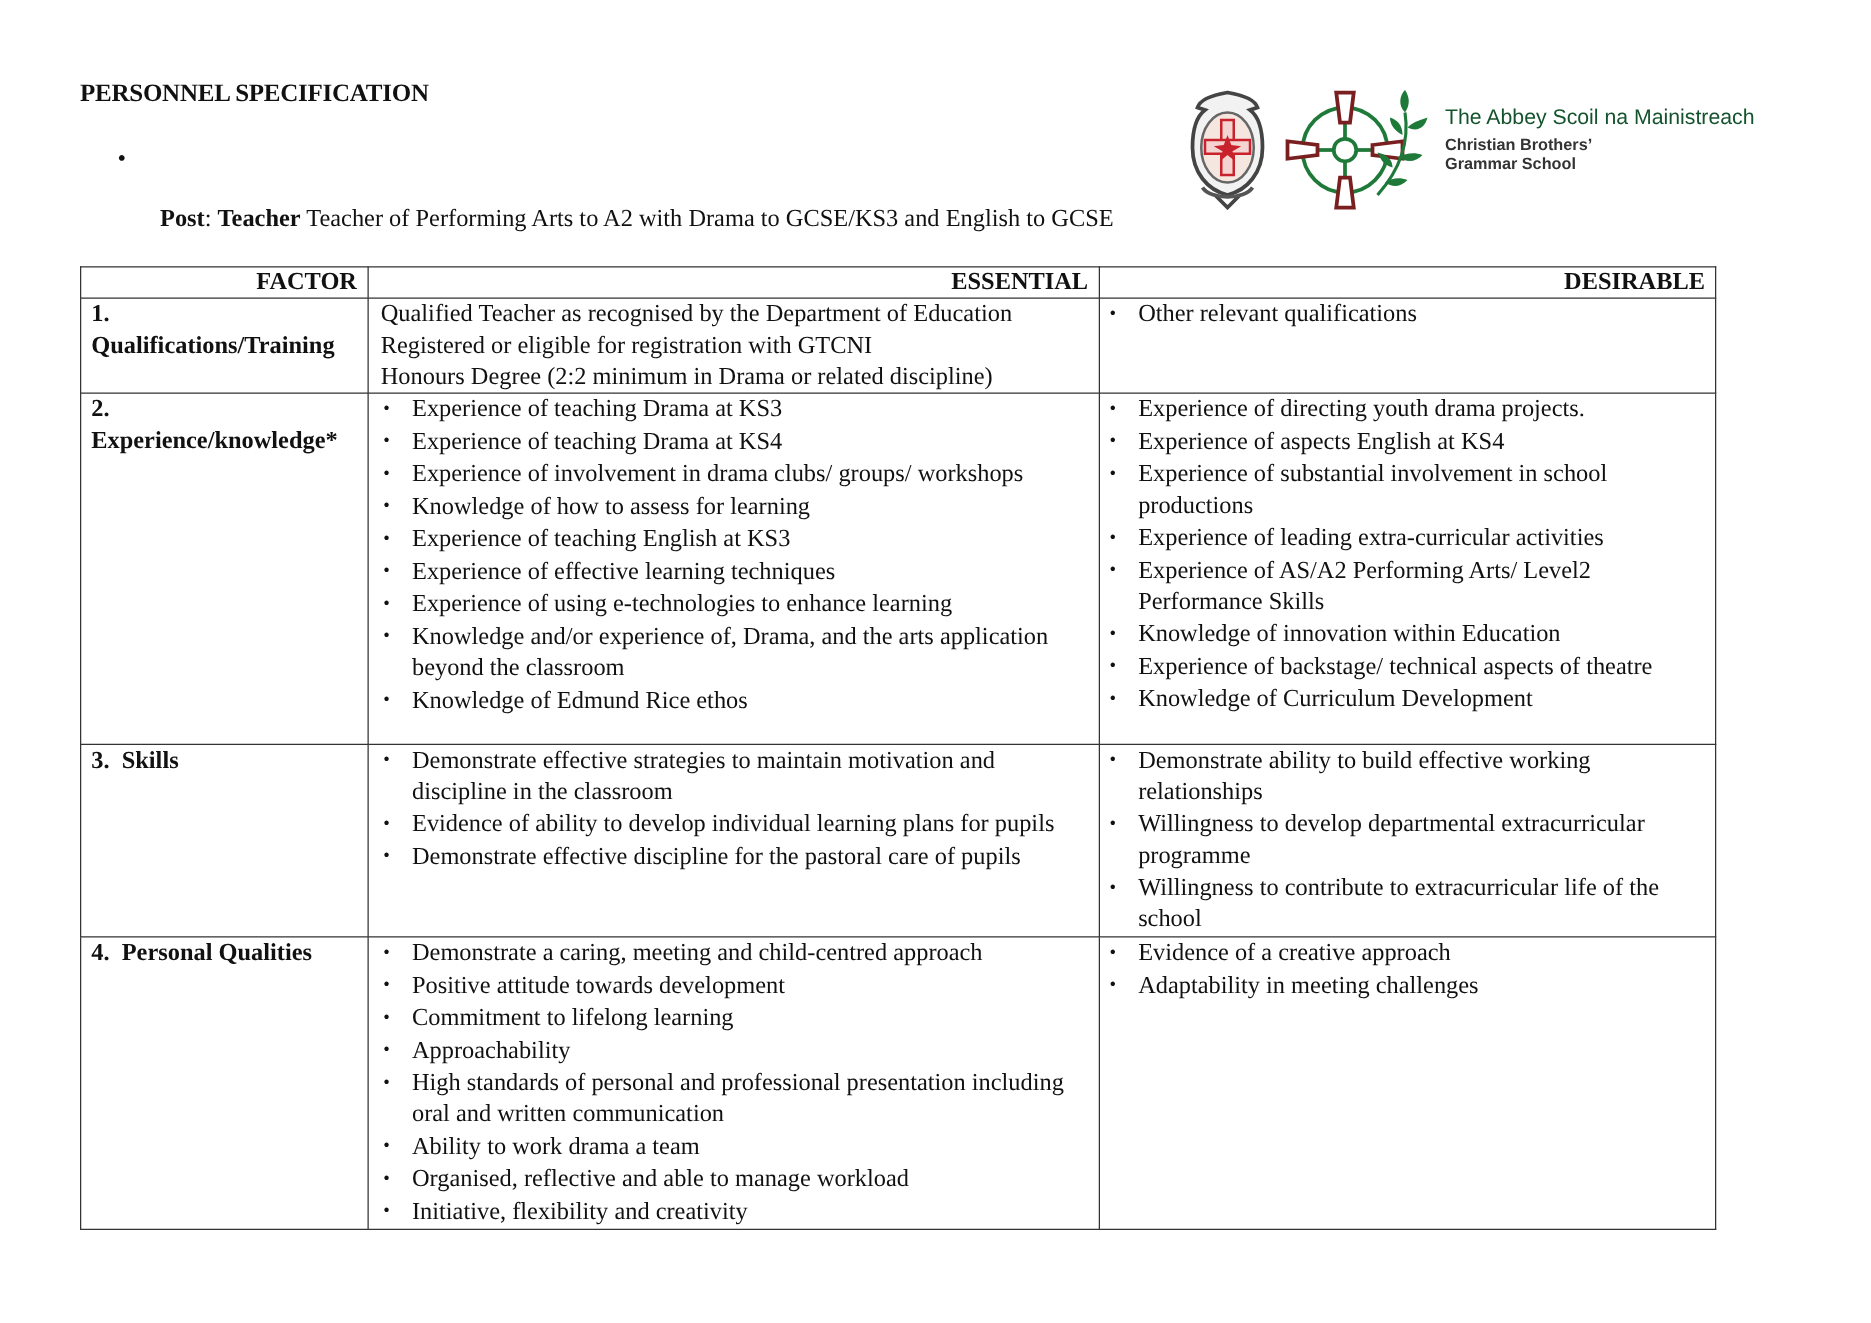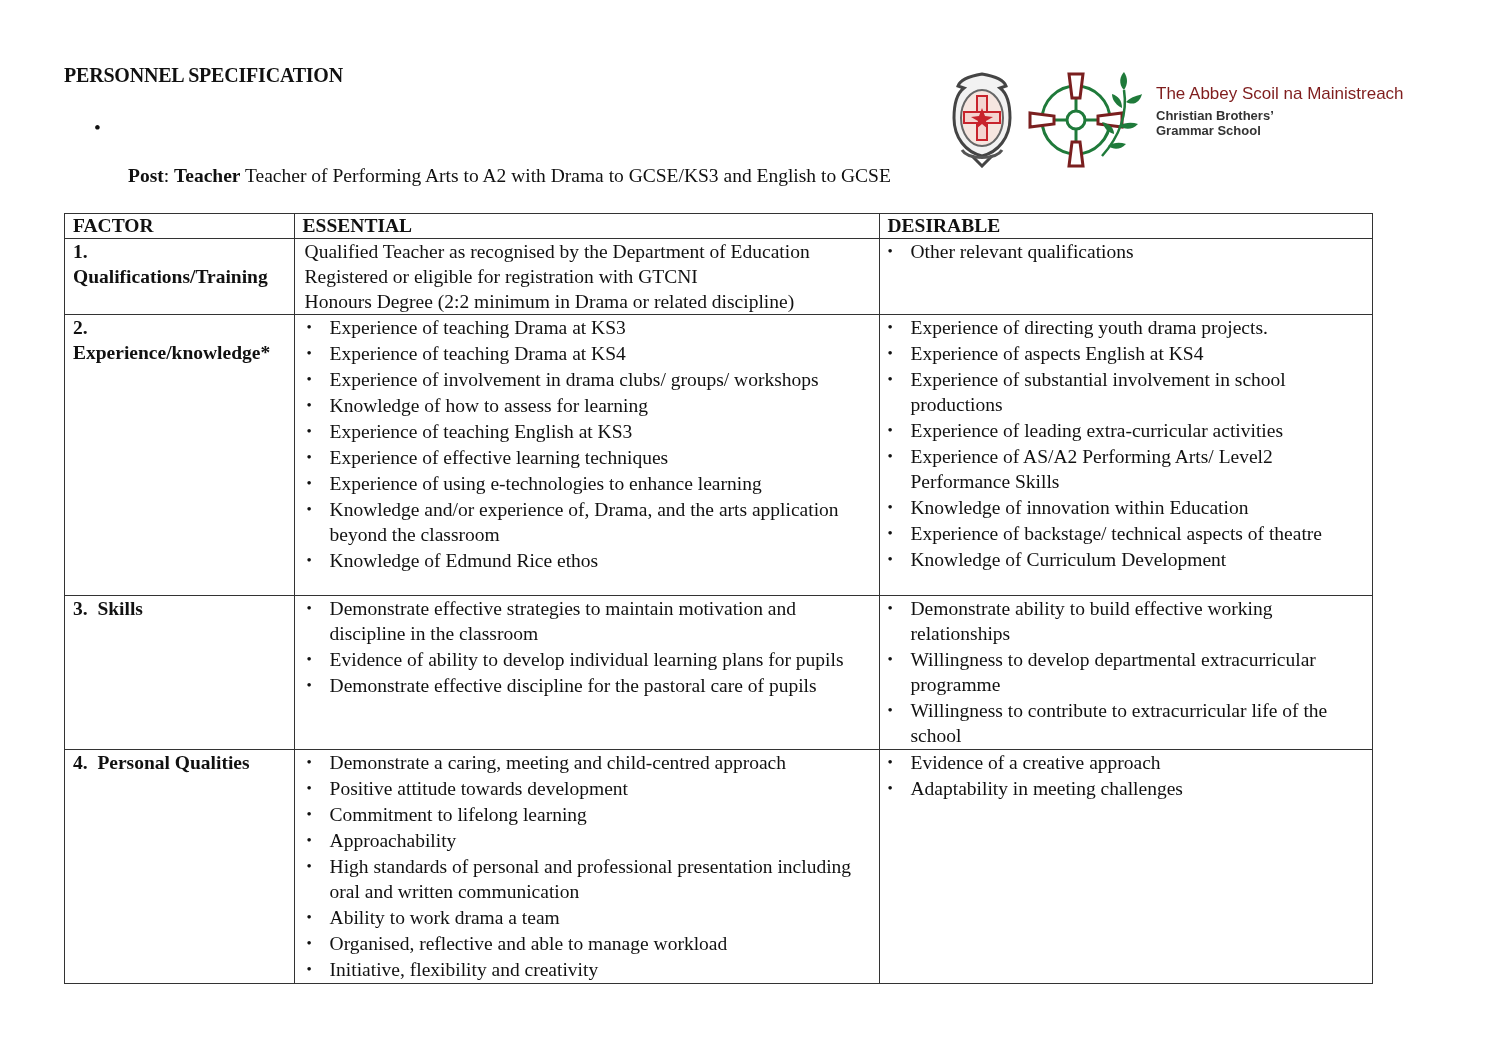--- a/index.html
+++ b/index.html
@@ -8,28 +8,28 @@
   .title { position: absolute; left: 64px; top: 64px; font-size: 20px; font-weight: bold; letter-spacing: -0.2px; }
   .post { position: absolute; left: 94px; top: 115px; width: 830px; font-size: 19.5px; line-height: 26px; }
   .post .bul { position: absolute; left: 0; top: 0; }
   .post .txt { margin-left: 34px; display: block; margin-top: 48px; }
   .post b { font-weight: bold; }
 
   .logo-area { position: absolute; left: 950px; top: 68px; width: 480px; height: 102px; }
   .crest { position: absolute; left: 0; top: 4px; }
   .cross { position: absolute; left: 78px; top: 0; }
   .school-name { position: absolute; left: 206px; top: 16px; font-family: "Liberation Sans", "DejaVu Sans", sans-serif;
-                 font-size: 17px; color: #7f1d1d; white-space: nowrap; }
+                 font-size: 17px; color: #14532d; white-space: nowrap; }
   .school-sub { position: absolute; left: 206px; font-family: "Liberation Sans", "DejaVu Sans", sans-serif;
                 font-size: 13px; color: #333; font-weight: bold; white-space: nowrap; }
 
   table.spec { position: absolute; left: 64px; top: 213px; width: 1309px; border-collapse: collapse;
                font-size: 19.5px; table-layout: fixed; }
   table.spec th, table.spec td { border: 1.6px solid #333; vertical-align: top; padding: 0 8px; }
-  table.spec th { font-weight: bold; text-align: left; height: 24px; line-height: 24px; }
+  table.spec th { font-weight: bold; text-align: right; height: 24px; line-height: 24px; }
   .col-factor { width: 221px; }
   .col-essential { width: 563px; }
   .col-desirable { width: 475px; }
   td.factor { font-weight: bold; line-height: 25px; padding-top: 1px; padding-left: 9px; }
   ul.blist { list-style: none; margin: 0; padding: 0; }
   ul.blist li { position: relative; padding-left: 27px; line-height: 25px; margin-bottom: 1px; }
   ul.blist li .dot { position: absolute; left: 4px; top: 0; font-size: 15px; }
   .plain-line { line-height: 25px; padding-left: 2px; }
   tr.r1 td { height: 74px; }
   tr.r2 td { height: 280px; }

